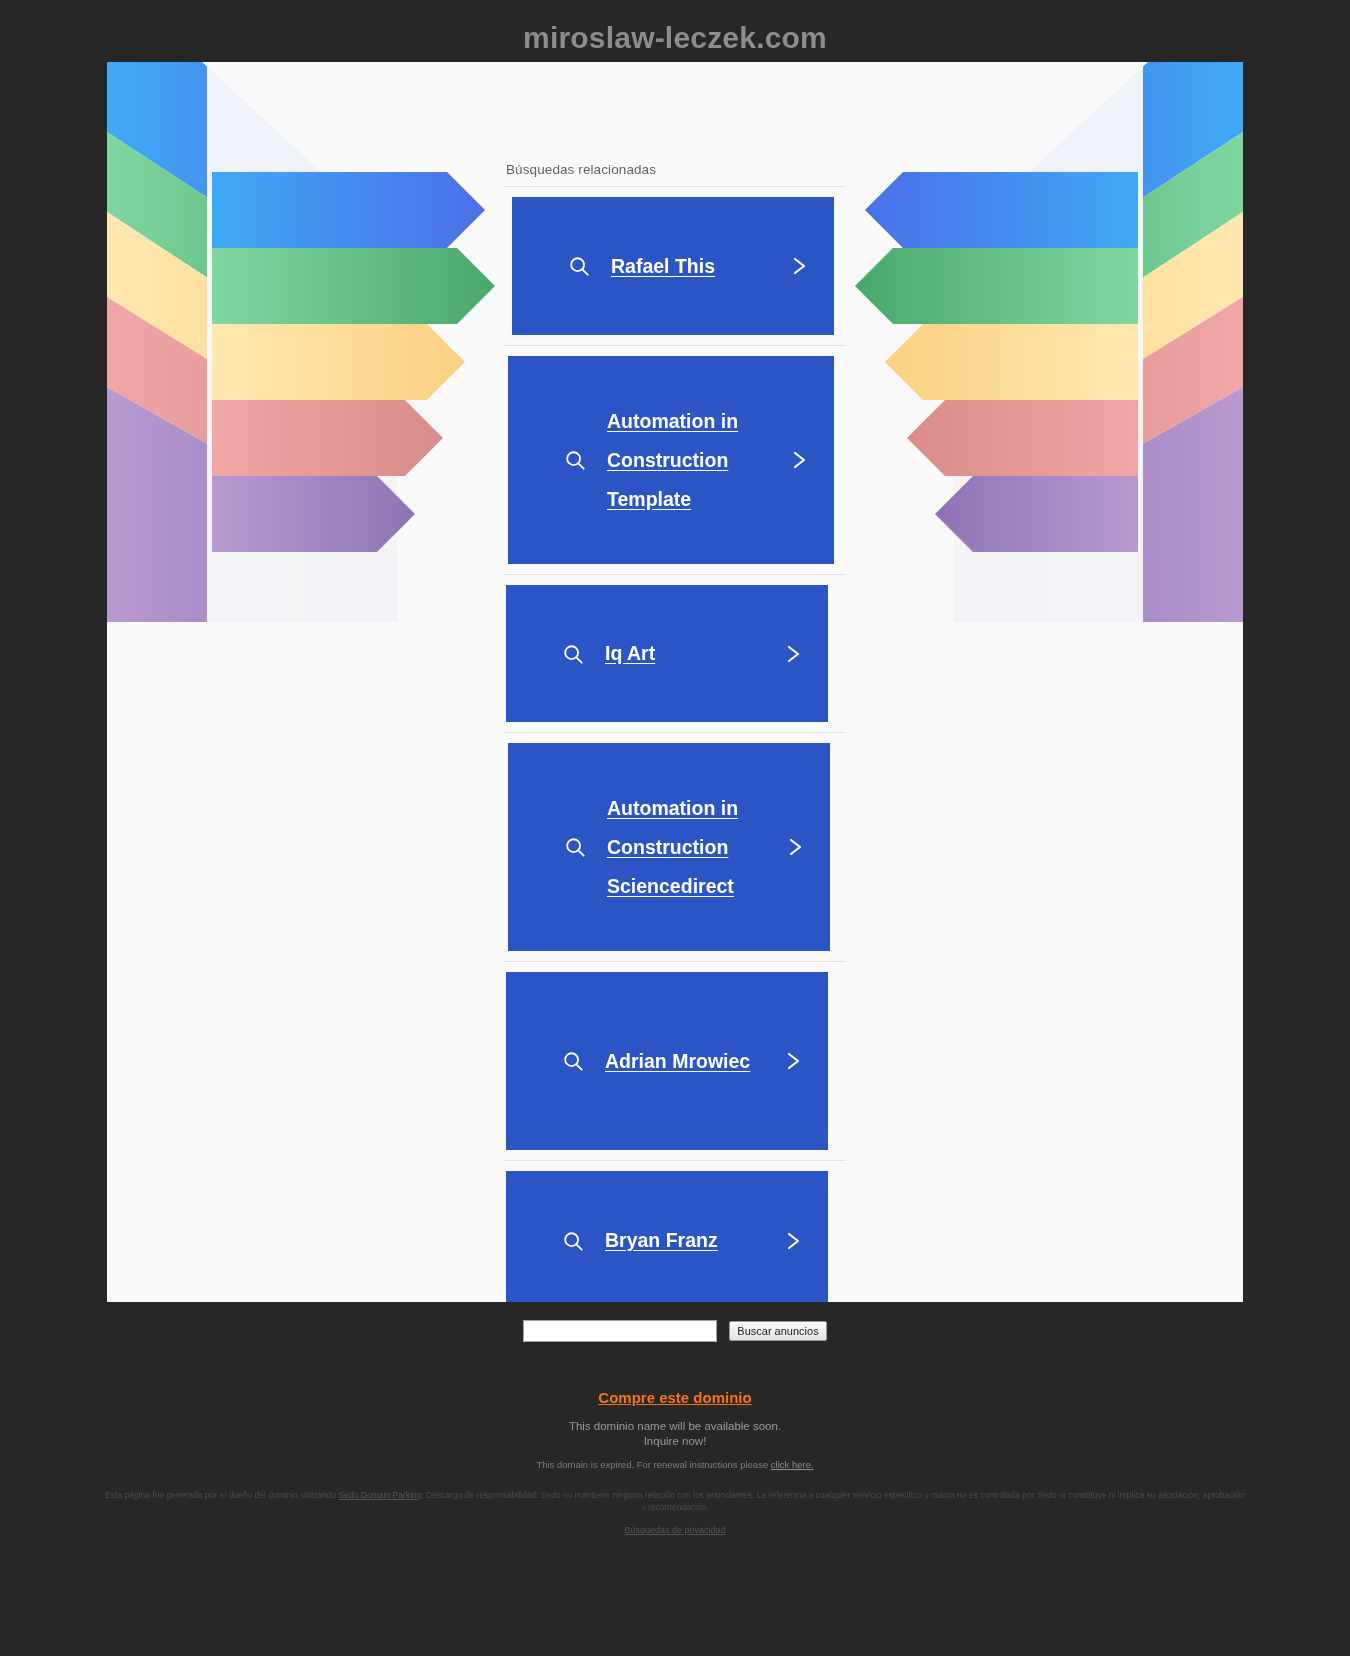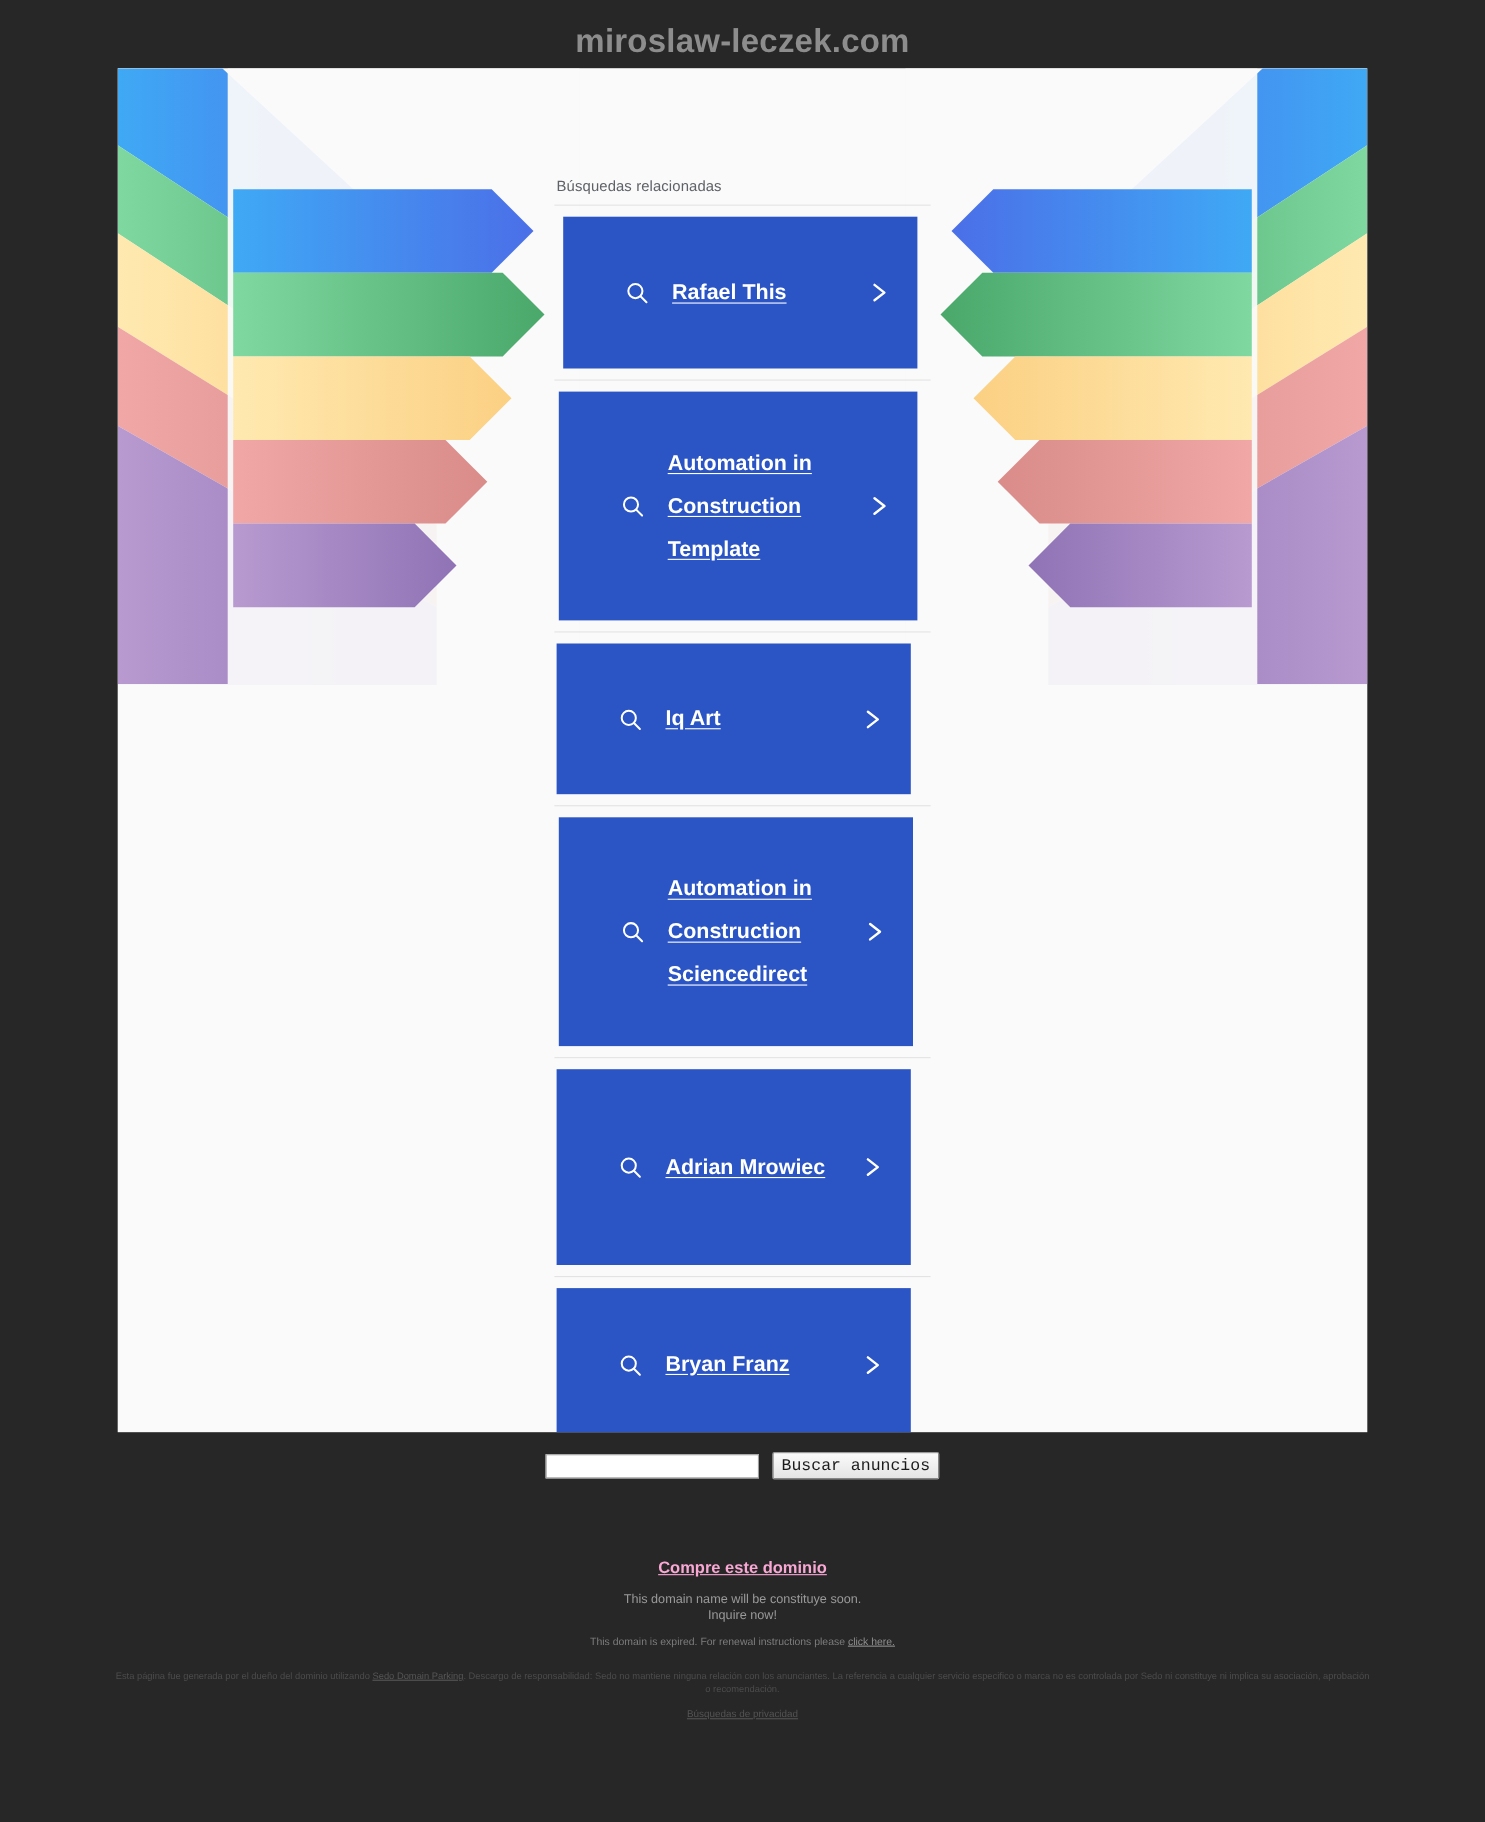--- a/index.html
+++ b/index.html
@@ -137,39 +137,39 @@
     font-family: "Liberation Sans", sans-serif;
     font-size: 11px;
     padding: 2px 3px;
     color: #111;
     box-sizing: content-box;
   }
   .q-btn {
     background: linear-gradient(#fbfbfb, #e4e4e4);
     border: 1px solid #9a9a9a;
     border-radius: 2px;
-    font-family: Liberation Mono, monospace;
-    font-size: 15px;
+    font-family: Liberation Sans, sans-serif;
+    font-size: 11px;
     color: #1b1b1b;
     padding: 3px 7px;
     cursor: pointer;
     white-space: nowrap;
   }
   
   .footer {
     width: 100%;
     text-align: center;
     color: #8a8a8a;
   }
   .buy-link {
     display: inline-block;
-    margin-top: 72px;
+    margin-top: 47px;
     font-size: 15px;
     font-weight: bold;
-    color: #f9a8d4;
+    color: #f97316;
     text-decoration: underline;
   }
   .avail {
     margin-top: 12px;
     font-size: 11.5px;
     line-height: 15px;
     color: #9a9a9a;
   }
   .expired {
     margin-top: 10px;
@@ -359,21 +359,21 @@
 
   <div class="form-strip">
     <input class="q-input" type="text" value="" placeholder="" style="">
     <button class="q-btn">Buscar anuncios</button>
   </div>
 
   <div class="footer">
     <a href="#" class="buy-link">Compre este dominio</a>
 
     <div class="avail">
-      <div>This domain name will be constituye soon.</div>
+      <div>This dominio name will be available soon.</div>
       <div>Inquire now!</div>
     </div>
 
     <div class="expired">
       <span>This domain is expired. For renewal instructions please </span><a href="#">click here.</a>
     </div>
 
     <div class="disclaimer">
       <span>Esta página fue generada por el dueño del dominio utilizando </span><a href="#">Sedo Domain Parking</a><span>. Descargo de responsabilidad: Sedo no mantiene ninguna relación con los anunciantes. La referencia a cualquier servicio especifico o marca no es controlada por Sedo ni constituye ni implica su asociación, aprobación o recomendación.</span>
     </div>

